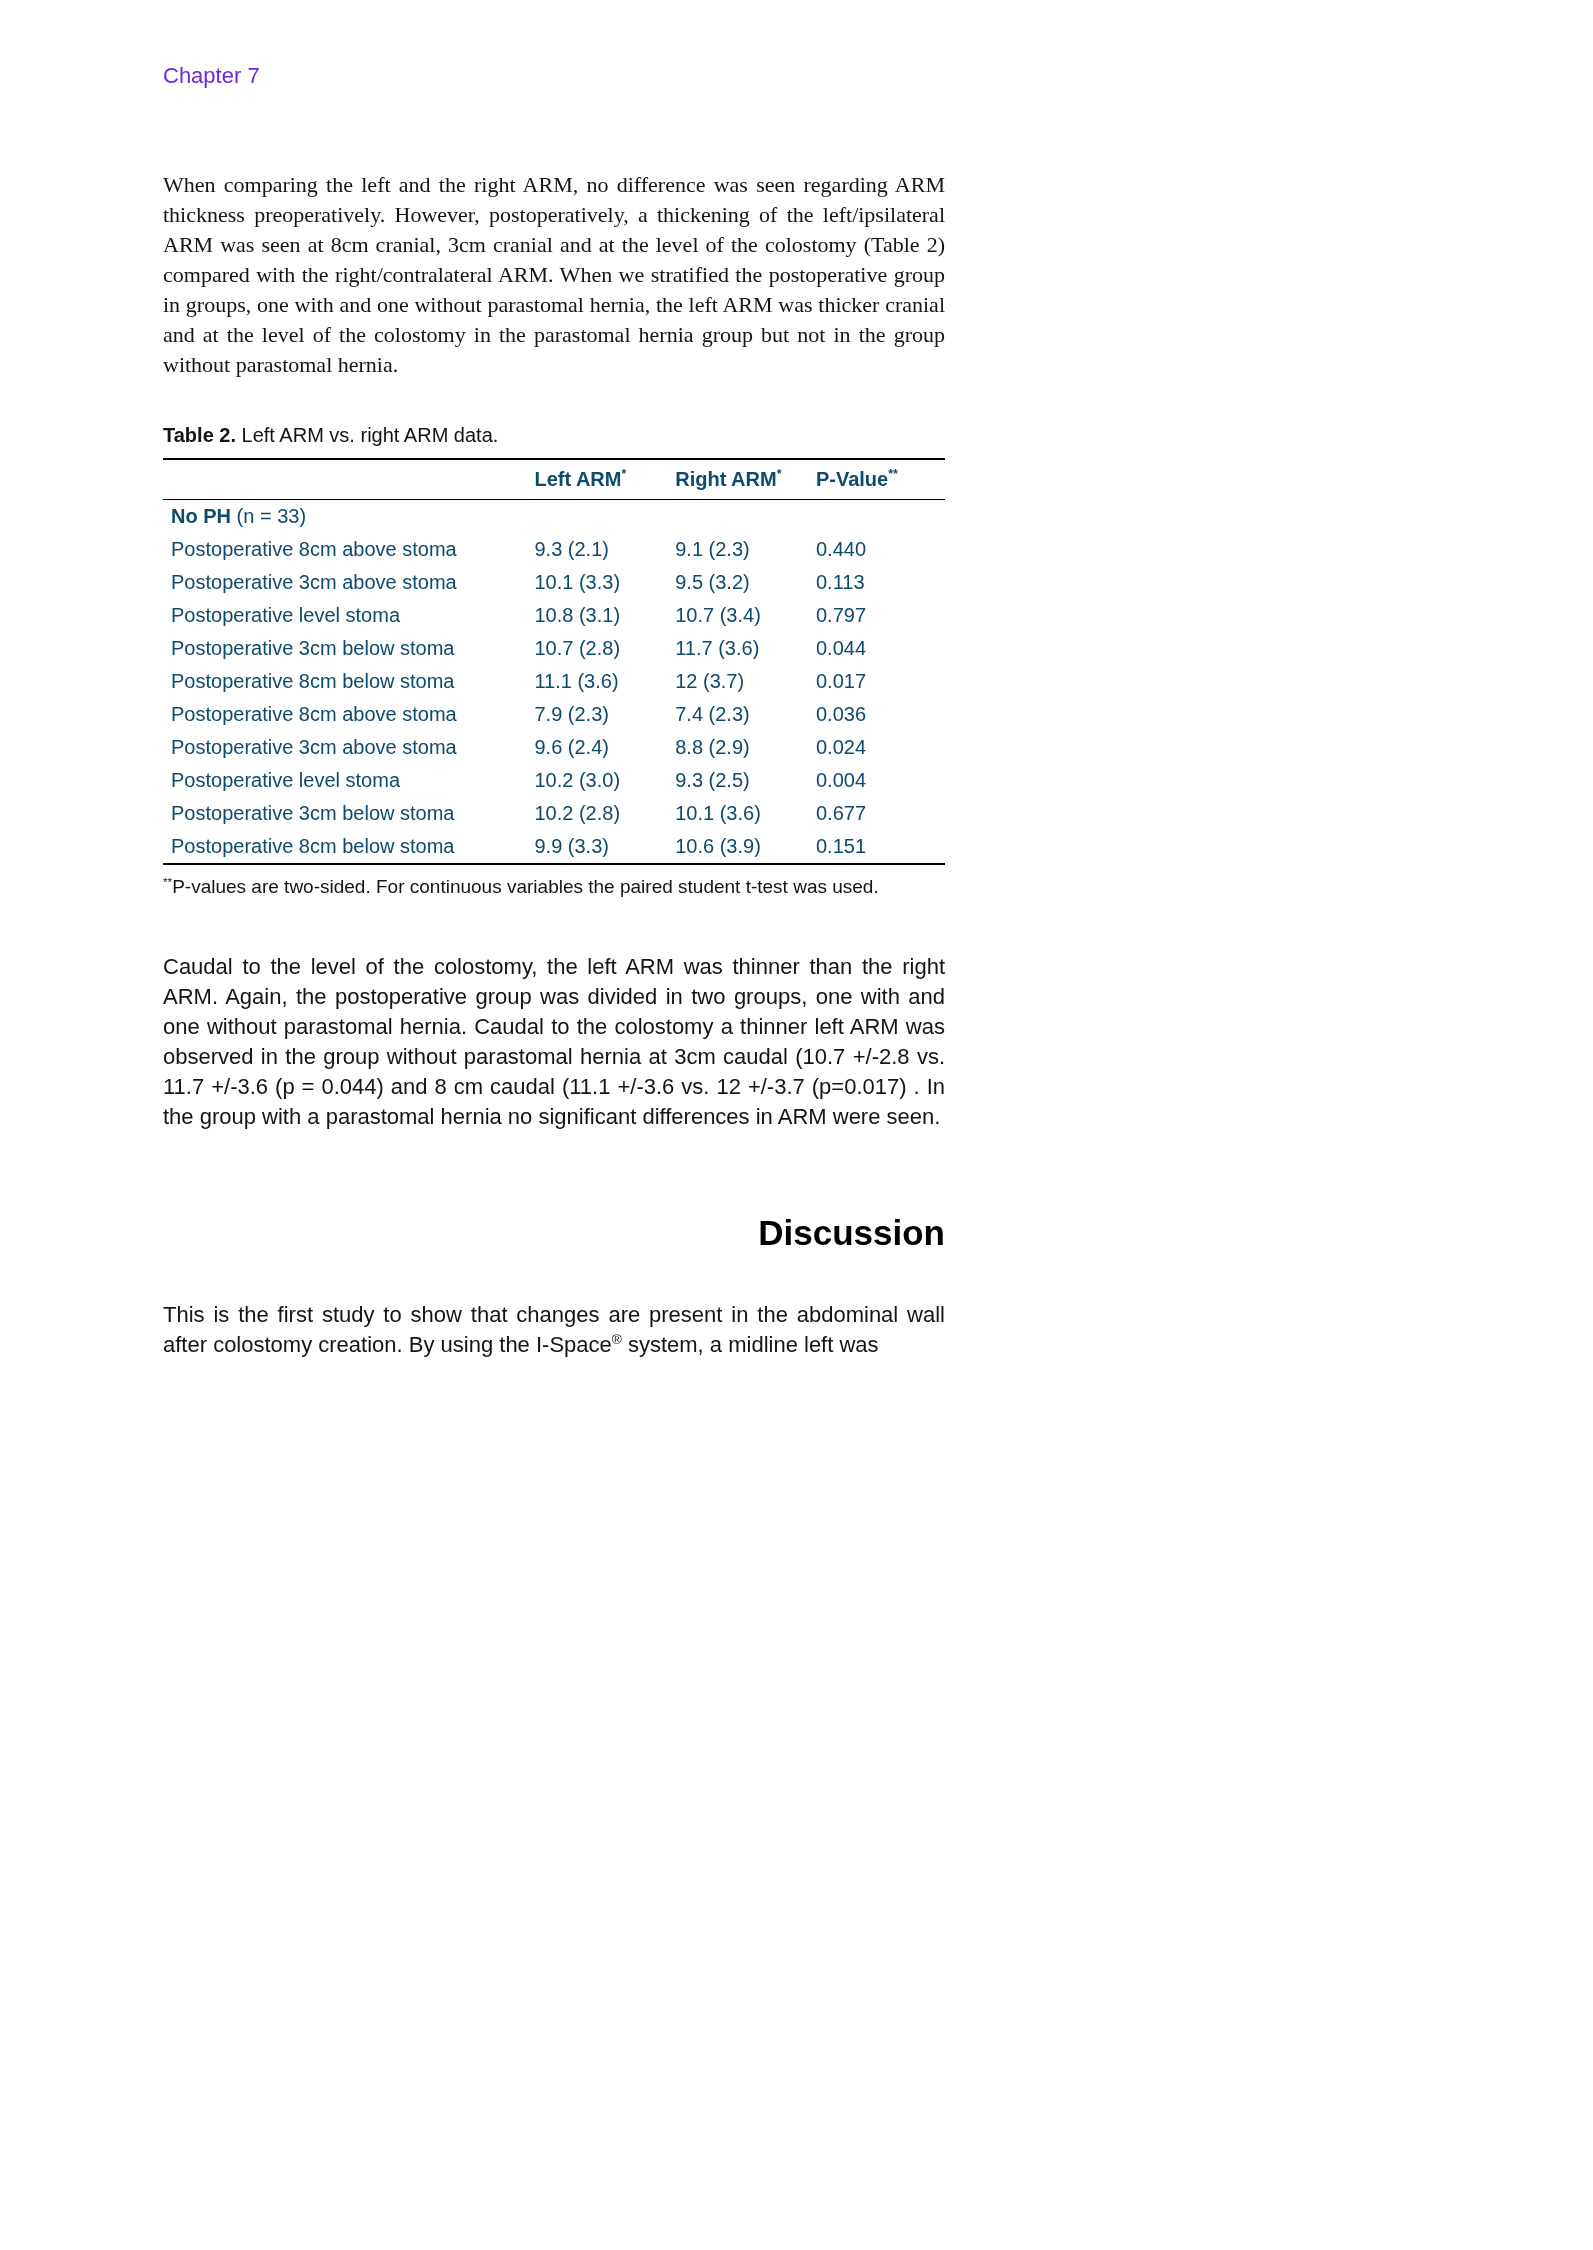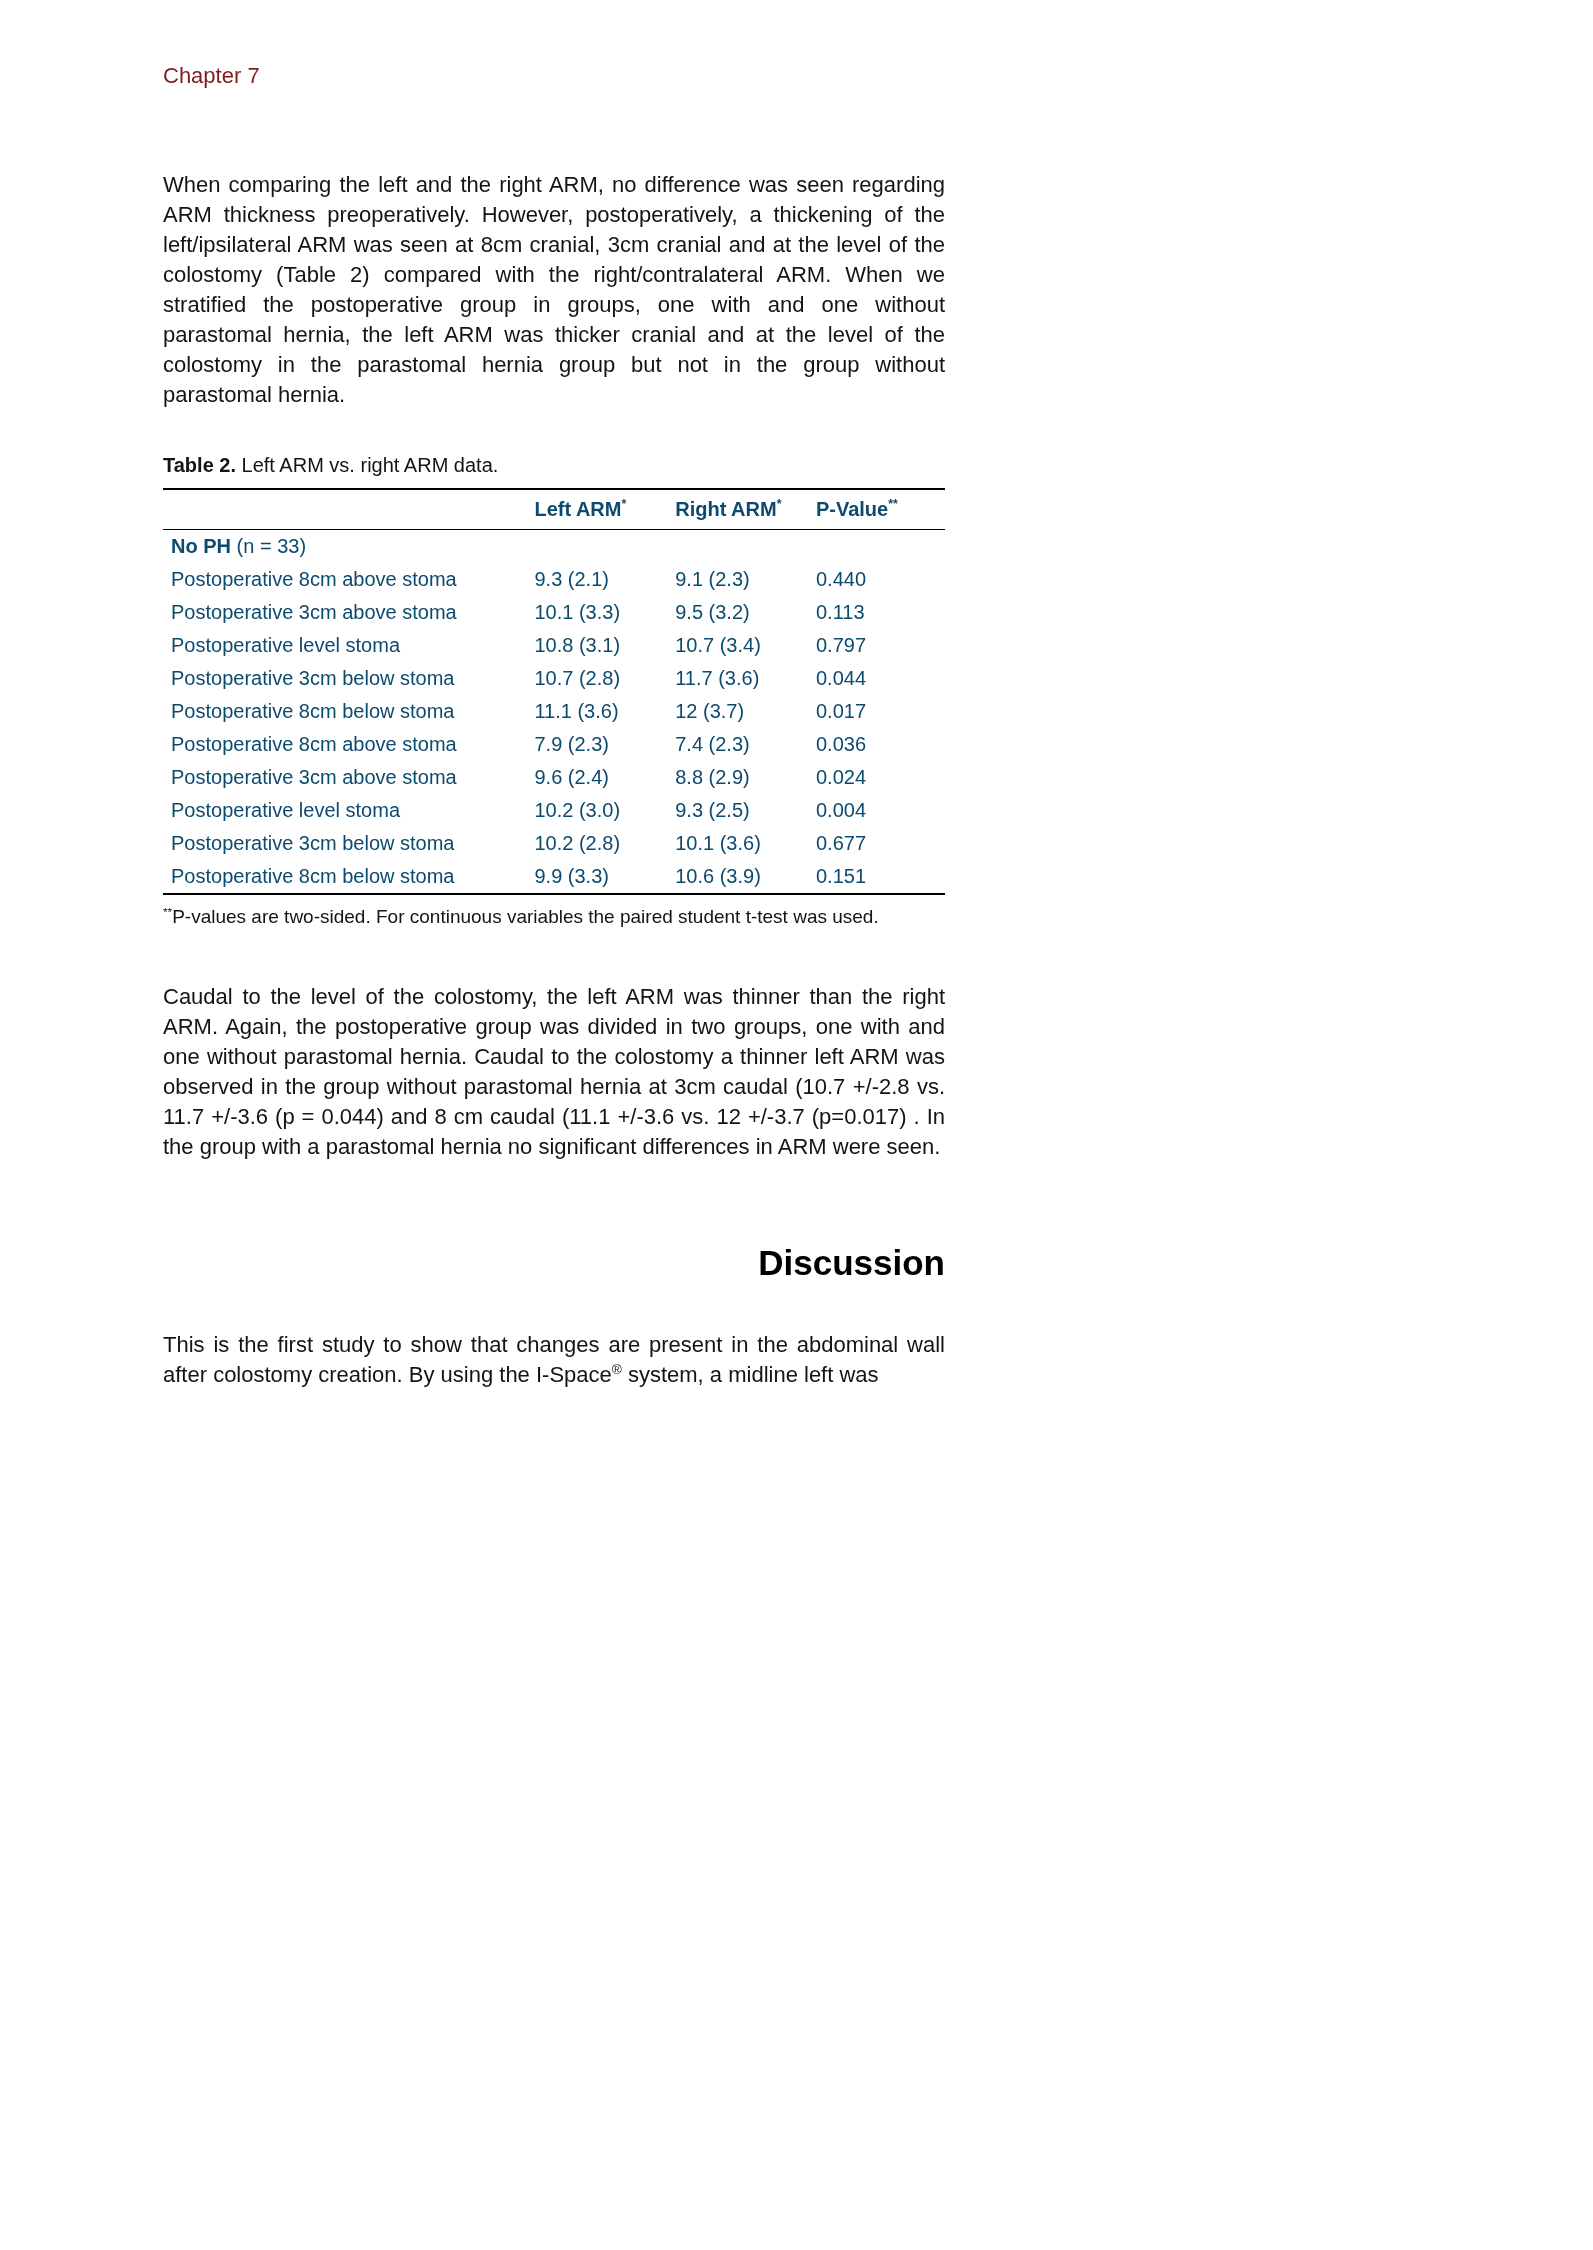--- a/index.html
+++ b/index.html
@@ -10,27 +10,27 @@
     font-family: "Liberation Sans", sans-serif;
     color: #141414;
   }
   .page { position: absolute; inset: 0; background: #ffffff; }
   .content {
     position: absolute;
     left: 163px; top: 63px;
     width: 782px;
   }
   .running-header {
-    font-size: 22px; line-height: 26px; color: #7f1d1d;
+    font-size: 22px; line-height: 26px; color: #6d28d9;
   }
   .body-par {
     font-size: 22px; line-height: 30px;
     text-align: justify; color: #141414;
   }
-  .par-1 { margin-top: 81px; }
+  .par-1 { margin-top: 81px; font-family: Liberation Serif, serif; }
   .table-caption {
     margin-top: 42px;
     font-size: 20px; line-height: 26px;
   }
   .table-caption strong { font-weight: bold; }
   .data-table {
     width: 100%; margin-top: 10px;
     border-collapse: collapse;
     border-top: 2px solid #000;
     border-bottom: 2px solid #000;

